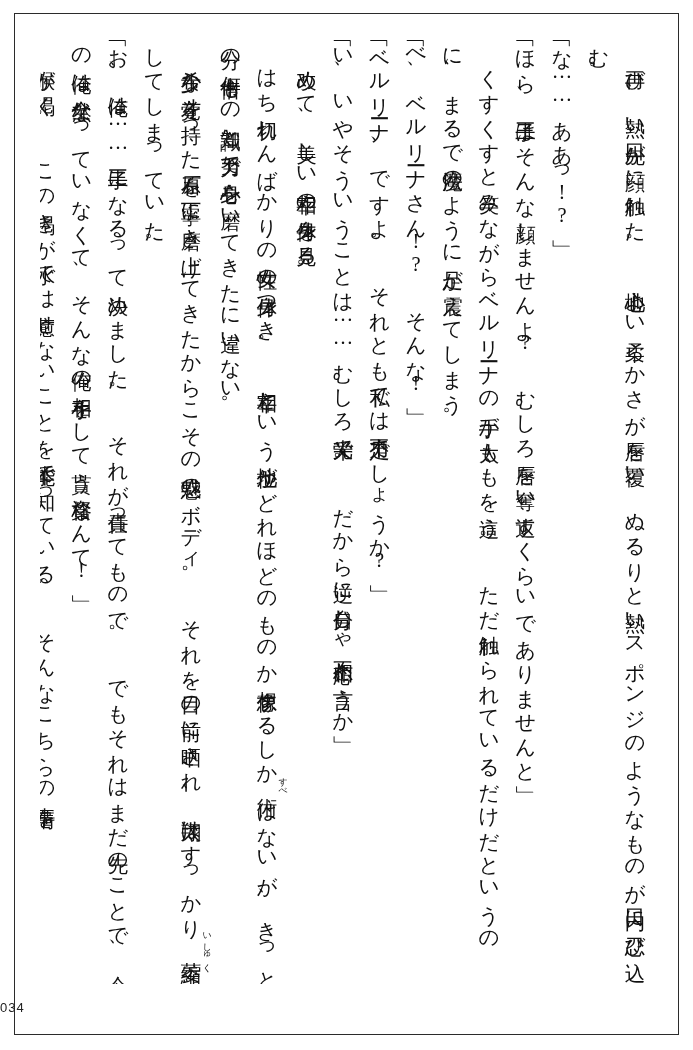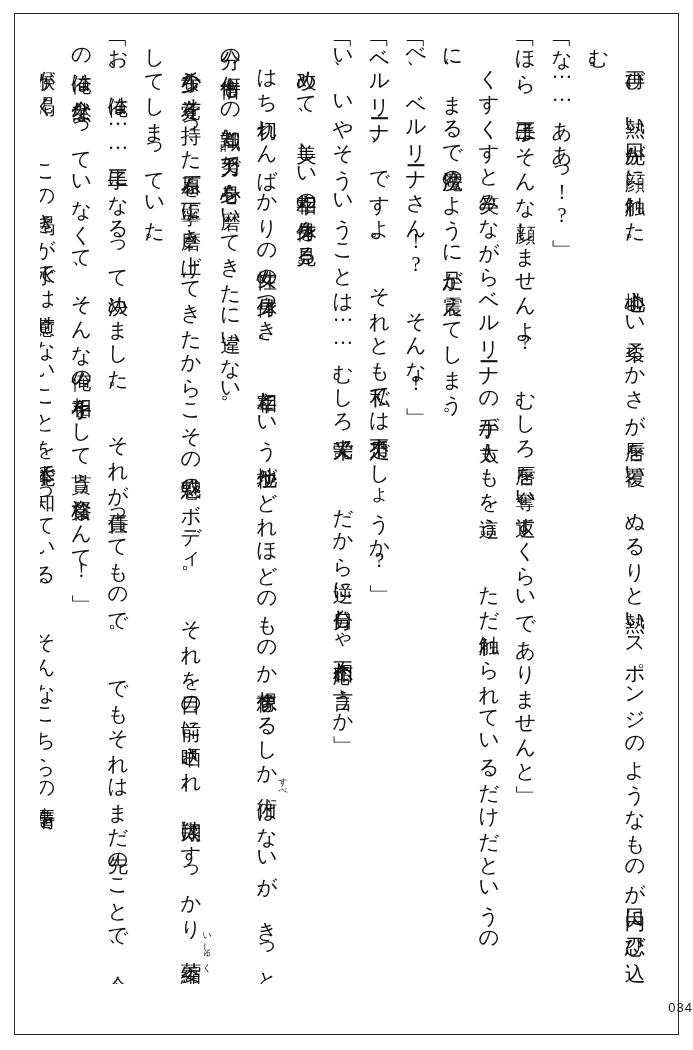--- a/index.html
+++ b/index.html
@@ -71,21 +71,21 @@
     font-size: 9px;
     letter-spacing: 0;
     line-height: 1;
   }
 
   #page-number {
     position: absolute;
     left: 0;
     top: 1000px;
     width: 693px;
-    text-align: right;
+    text-align: left;
     font-family: "Liberation Sans", sans-serif;
     font-size: 13px;
     letter-spacing: 1px;
     color: #222222;
   }
 </style>
 </head>
 <body>
 
 <div id="page">

